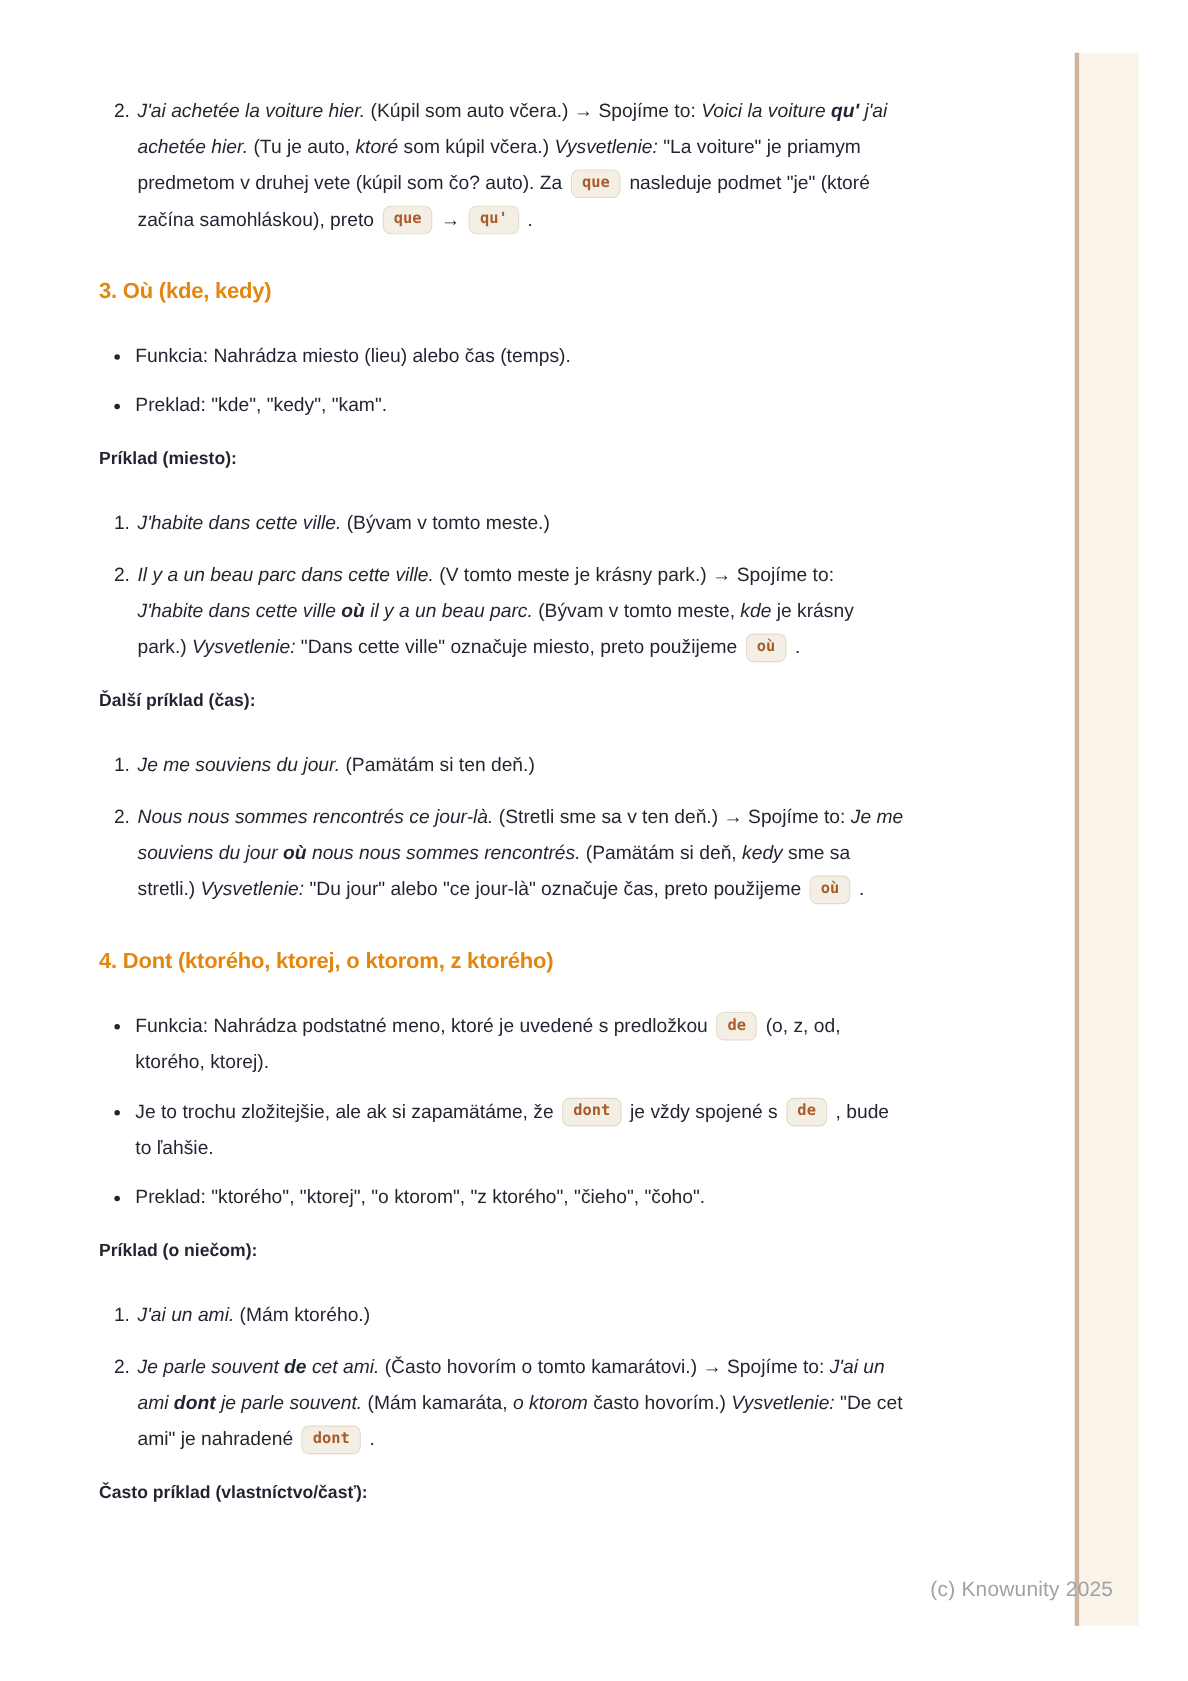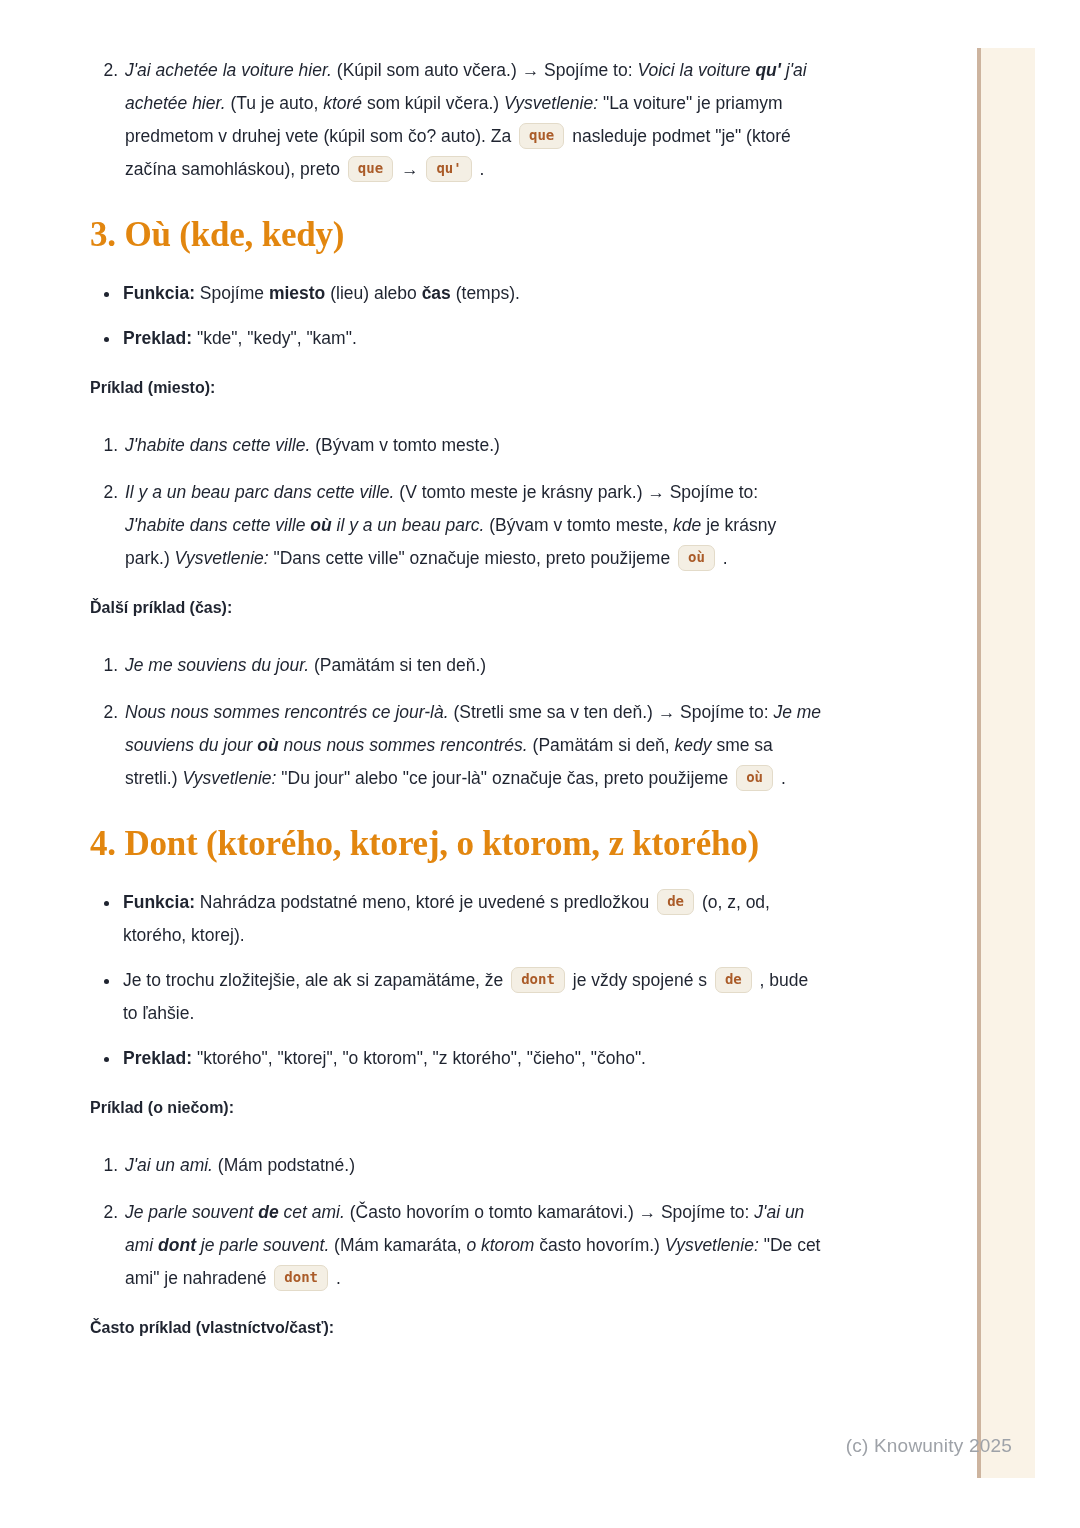--- a/index.html
+++ b/index.html
@@ -15,40 +15,40 @@
   }
   html,body{margin:0;padding:0;}
   body{
     width:1080px;height:1528px;position:relative;overflow:hidden;
     background:var(--page-bg);
     font-family:"Liberation Sans", sans-serif;
     color:var(--text);
   }
   .content{
     position:absolute;left:90px;top:0;width:732px;
-    padding-top:54px;
+    padding-top:84px;
     font-size:17.5px;line-height:33px;
   }
   h2.section-heading{
-    font-size:35px;line-height:34px;font-weight:700;
+    font-size:20px;line-height:34px;font-weight:700;
     color:var(--accent);
-    margin:32px 0 25px 0;letter-spacing:-0.2px;font-family:Liberation Serif, serif;
+    margin:32px 0 25px 0;letter-spacing:-0.2px;
   }
   p.subheading{
     font-size:16px;line-height:26px;font-weight:700;
     margin:20px 0 28px 0;color:var(--text);
   }
   ol,ul{margin:0;padding-left:33px;}
   ul{padding-left:31px;}
   li{margin-bottom:14px;padding-left:2px;}
   ul li{margin-bottom:12px;}
   li:last-child{margin-bottom:0;}
   .r{font-style:normal;}
   .i{font-style:italic;}
-  .b{font-weight:700;text-align:right;}
+  .b{font-weight:400;text-align:right;}
   .bi{font-weight:700;font-style:italic;}
   .badge{
     display:inline-block;
     font-family:"DejaVu Sans Mono", monospace;
     font-size:14px;font-weight:700;line-height:21px;
     color:var(--badge-text);
     background:var(--badge-bg);
     border:1px solid var(--badge-border);
     border-radius:7px;
     padding:1px 9px 2px 9px;
@@ -71,40 +71,40 @@
 </style>
 </head>
 <body>
 
 <div class="content">
     <ol start="2">
       <li><span class="i">J'ai achetée la voiture hier.</span><span class="r"> (Kúpil som auto včera.) → Spojíme to: </span><span class="i">Voici la voiture </span><span class="bi">qu'</span><span class="i"> j'ai achetée hier.</span><span class="r"> (Tu je auto, </span><span class="i">ktoré</span><span class="r"> som kúpil včera.) </span><span class="i">Vysvetlenie:</span><span class="r"> "La voiture" je priamym predmetom v druhej vete (kúpil som čo? auto). Za </span><code class="badge">que</code><span class="r"> nasleduje podmet "je" (ktoré začína samohláskou), preto </span><code class="badge">que</code><span class="r"> → </span><code class="badge">qu'</code><span class="r"> .</span></li>
     </ol>
     <h2 class="section-heading">3. Où (kde, kedy)</h2>
     <ul>
-      <li><span class="b">Funkcia:</span><span class="r"> Spojíme </span><span class="b">miesto</span><span class="r"> (lieu) alebo </span><span class="b">čas</span><span class="r"> (temps).</span></li>
+      <li><span class="b">Funkcia:</span><span class="r"> Nahrádza </span><span class="b">miesto</span><span class="r"> (lieu) alebo </span><span class="b">čas</span><span class="r"> (temps).</span></li>
       <li><span class="b">Preklad:</span><span class="r"> "kde", "kedy", "kam".</span></li>
     </ul>
     <p class="subheading">Príklad (miesto):</p>
     <ol start="1">
       <li><span class="i">J'habite dans cette ville.</span><span class="r"> (Bývam v tomto meste.)</span></li>
       <li><span class="i">Il y a un beau parc dans cette ville.</span><span class="r"> (V tomto meste je krásny park.) → Spojíme to: </span><span class="i">J'habite dans cette ville </span><span class="bi">où</span><span class="i"> il y a un beau parc.</span><span class="r"> (Bývam v tomto meste, </span><span class="i">kde</span><span class="r"> je krásny park.) </span><span class="i">Vysvetlenie:</span><span class="r"> "Dans cette ville" označuje miesto, preto použijeme </span><code class="badge">où</code><span class="r"> .</span></li>
     </ol>
     <p class="subheading">Ďalší príklad (čas):</p>
     <ol start="1">
       <li><span class="i">Je me souviens du jour.</span><span class="r"> (Pamätám si ten deň.)</span></li>
       <li><span class="i">Nous nous sommes rencontrés ce jour-là.</span><span class="r"> (Stretli sme sa v ten deň.) → Spojíme to: </span><span class="i">Je me souviens du jour </span><span class="bi">où</span><span class="i"> nous nous sommes rencontrés.</span><span class="r"> (Pamätám si deň, </span><span class="i">kedy</span><span class="r"> sme sa stretli.) </span><span class="i">Vysvetlenie:</span><span class="r"> "Du jour" alebo "ce jour-là" označuje čas, preto použijeme </span><code class="badge">où</code><span class="r"> .</span></li>
     </ol>
     <h2 class="section-heading">4. Dont (ktorého, ktorej, o ktorom, z ktorého)</h2>
     <ul>
       <li><span class="b">Funkcia:</span><span class="r"> Nahrádza podstatné meno, ktoré je uvedené s predložkou </span><code class="badge">de</code><span class="r"> (o, z, od, ktorého, ktorej).</span></li>
       <li><span class="r">Je to trochu zložitejšie, ale ak si zapamätáme, že </span><code class="badge">dont</code><span class="r"> je vždy spojené s </span><code class="badge">de</code><span class="r"> , bude to ľahšie.</span></li>
       <li><span class="b">Preklad:</span><span class="r"> "ktorého", "ktorej", "o ktorom", "z ktorého", "čieho", "čoho".</span></li>
     </ul>
     <p class="subheading">Príklad (o niečom):</p>
     <ol start="1">
-      <li><span class="i">J'ai un ami.</span><span class="r"> (Mám podstatné.)</span></li>
+      <li><span class="i">J'ai un ami.</span><span class="r"> (Mám ktorého.)</span></li>
       <li><span class="i">Je parle souvent </span><span class="bi">de</span><span class="i"> cet ami.</span><span class="r"> (Často hovorím o tomto kamarátovi.) → Spojíme to: </span><span class="i">J'ai un ami </span><span class="bi">dont</span><span class="i"> je parle souvent.</span><span class="r"> (Mám kamaráta, </span><span class="i">o ktorom</span><span class="r"> často hovorím.) </span><span class="i">Vysvetlenie:</span><span class="r"> "De cet ami" je nahradené </span><code class="badge">dont</code><span class="r"> .</span></li>
     </ol>
     <p class="subheading">Často príklad (vlastníctvo/časť):</p>
   </div>
 <div class="stripe"></div>
 <div class="footer">(c) Knowunity 2025</div>
 
 </body></html>

